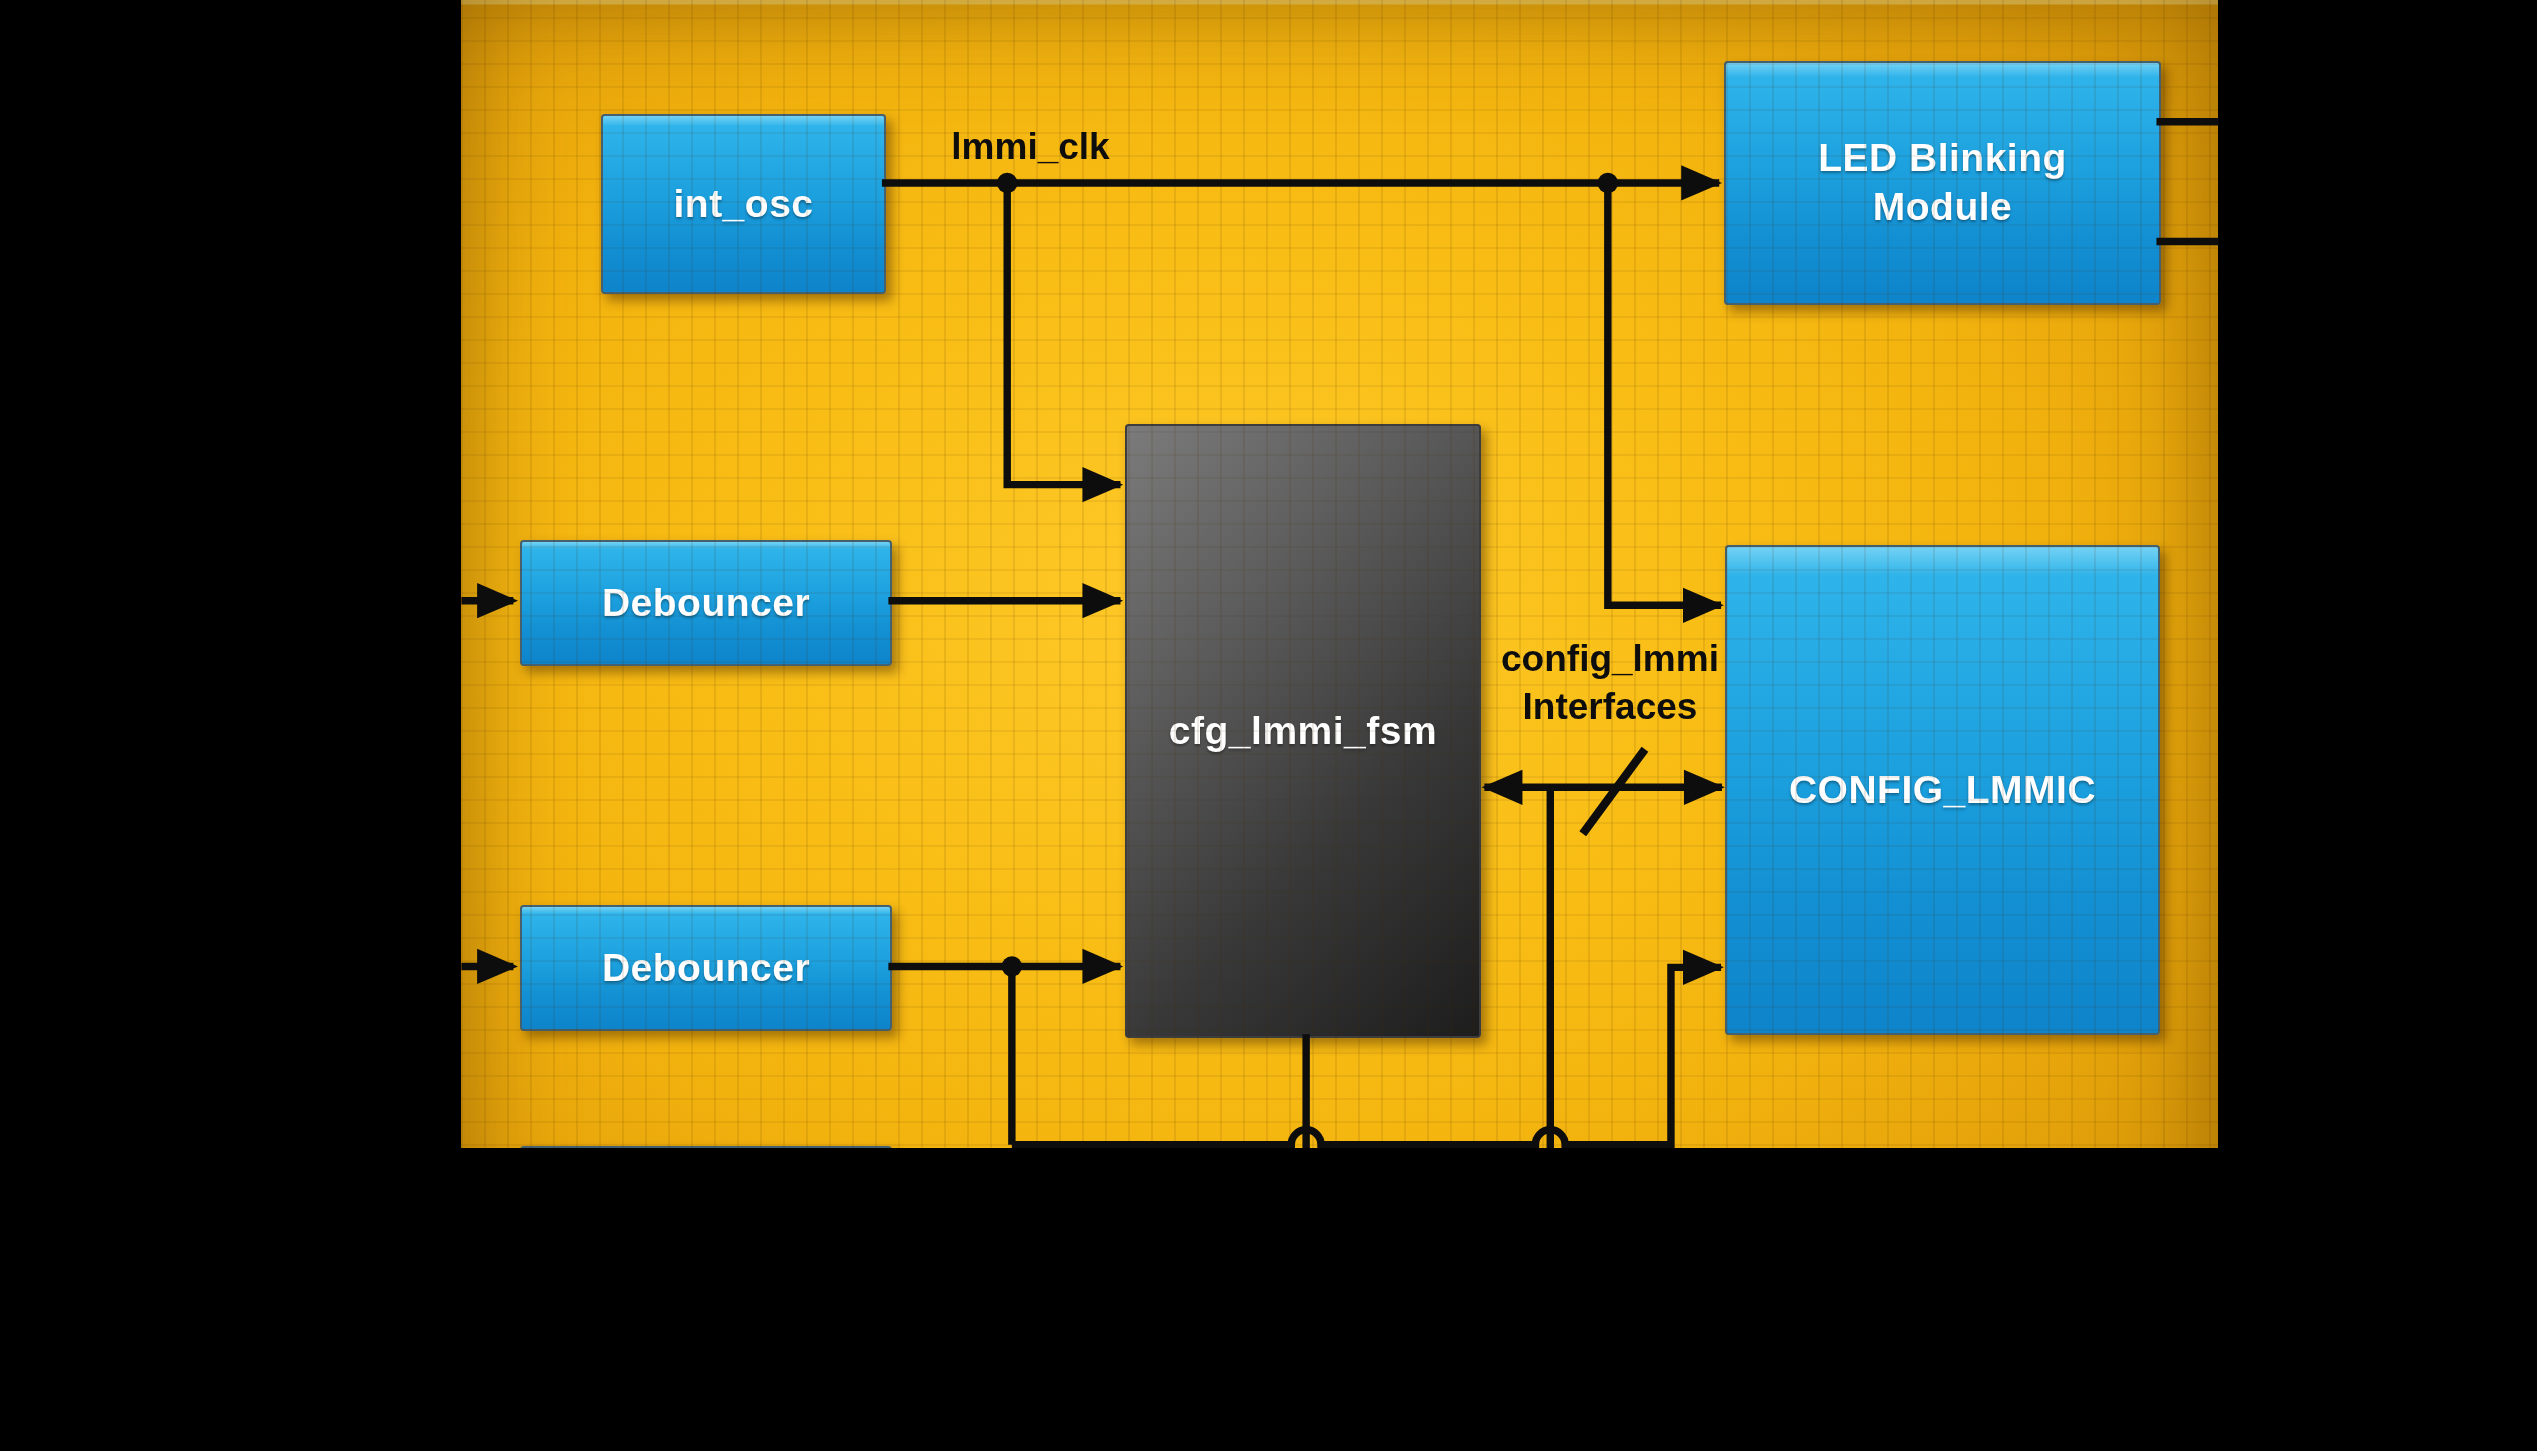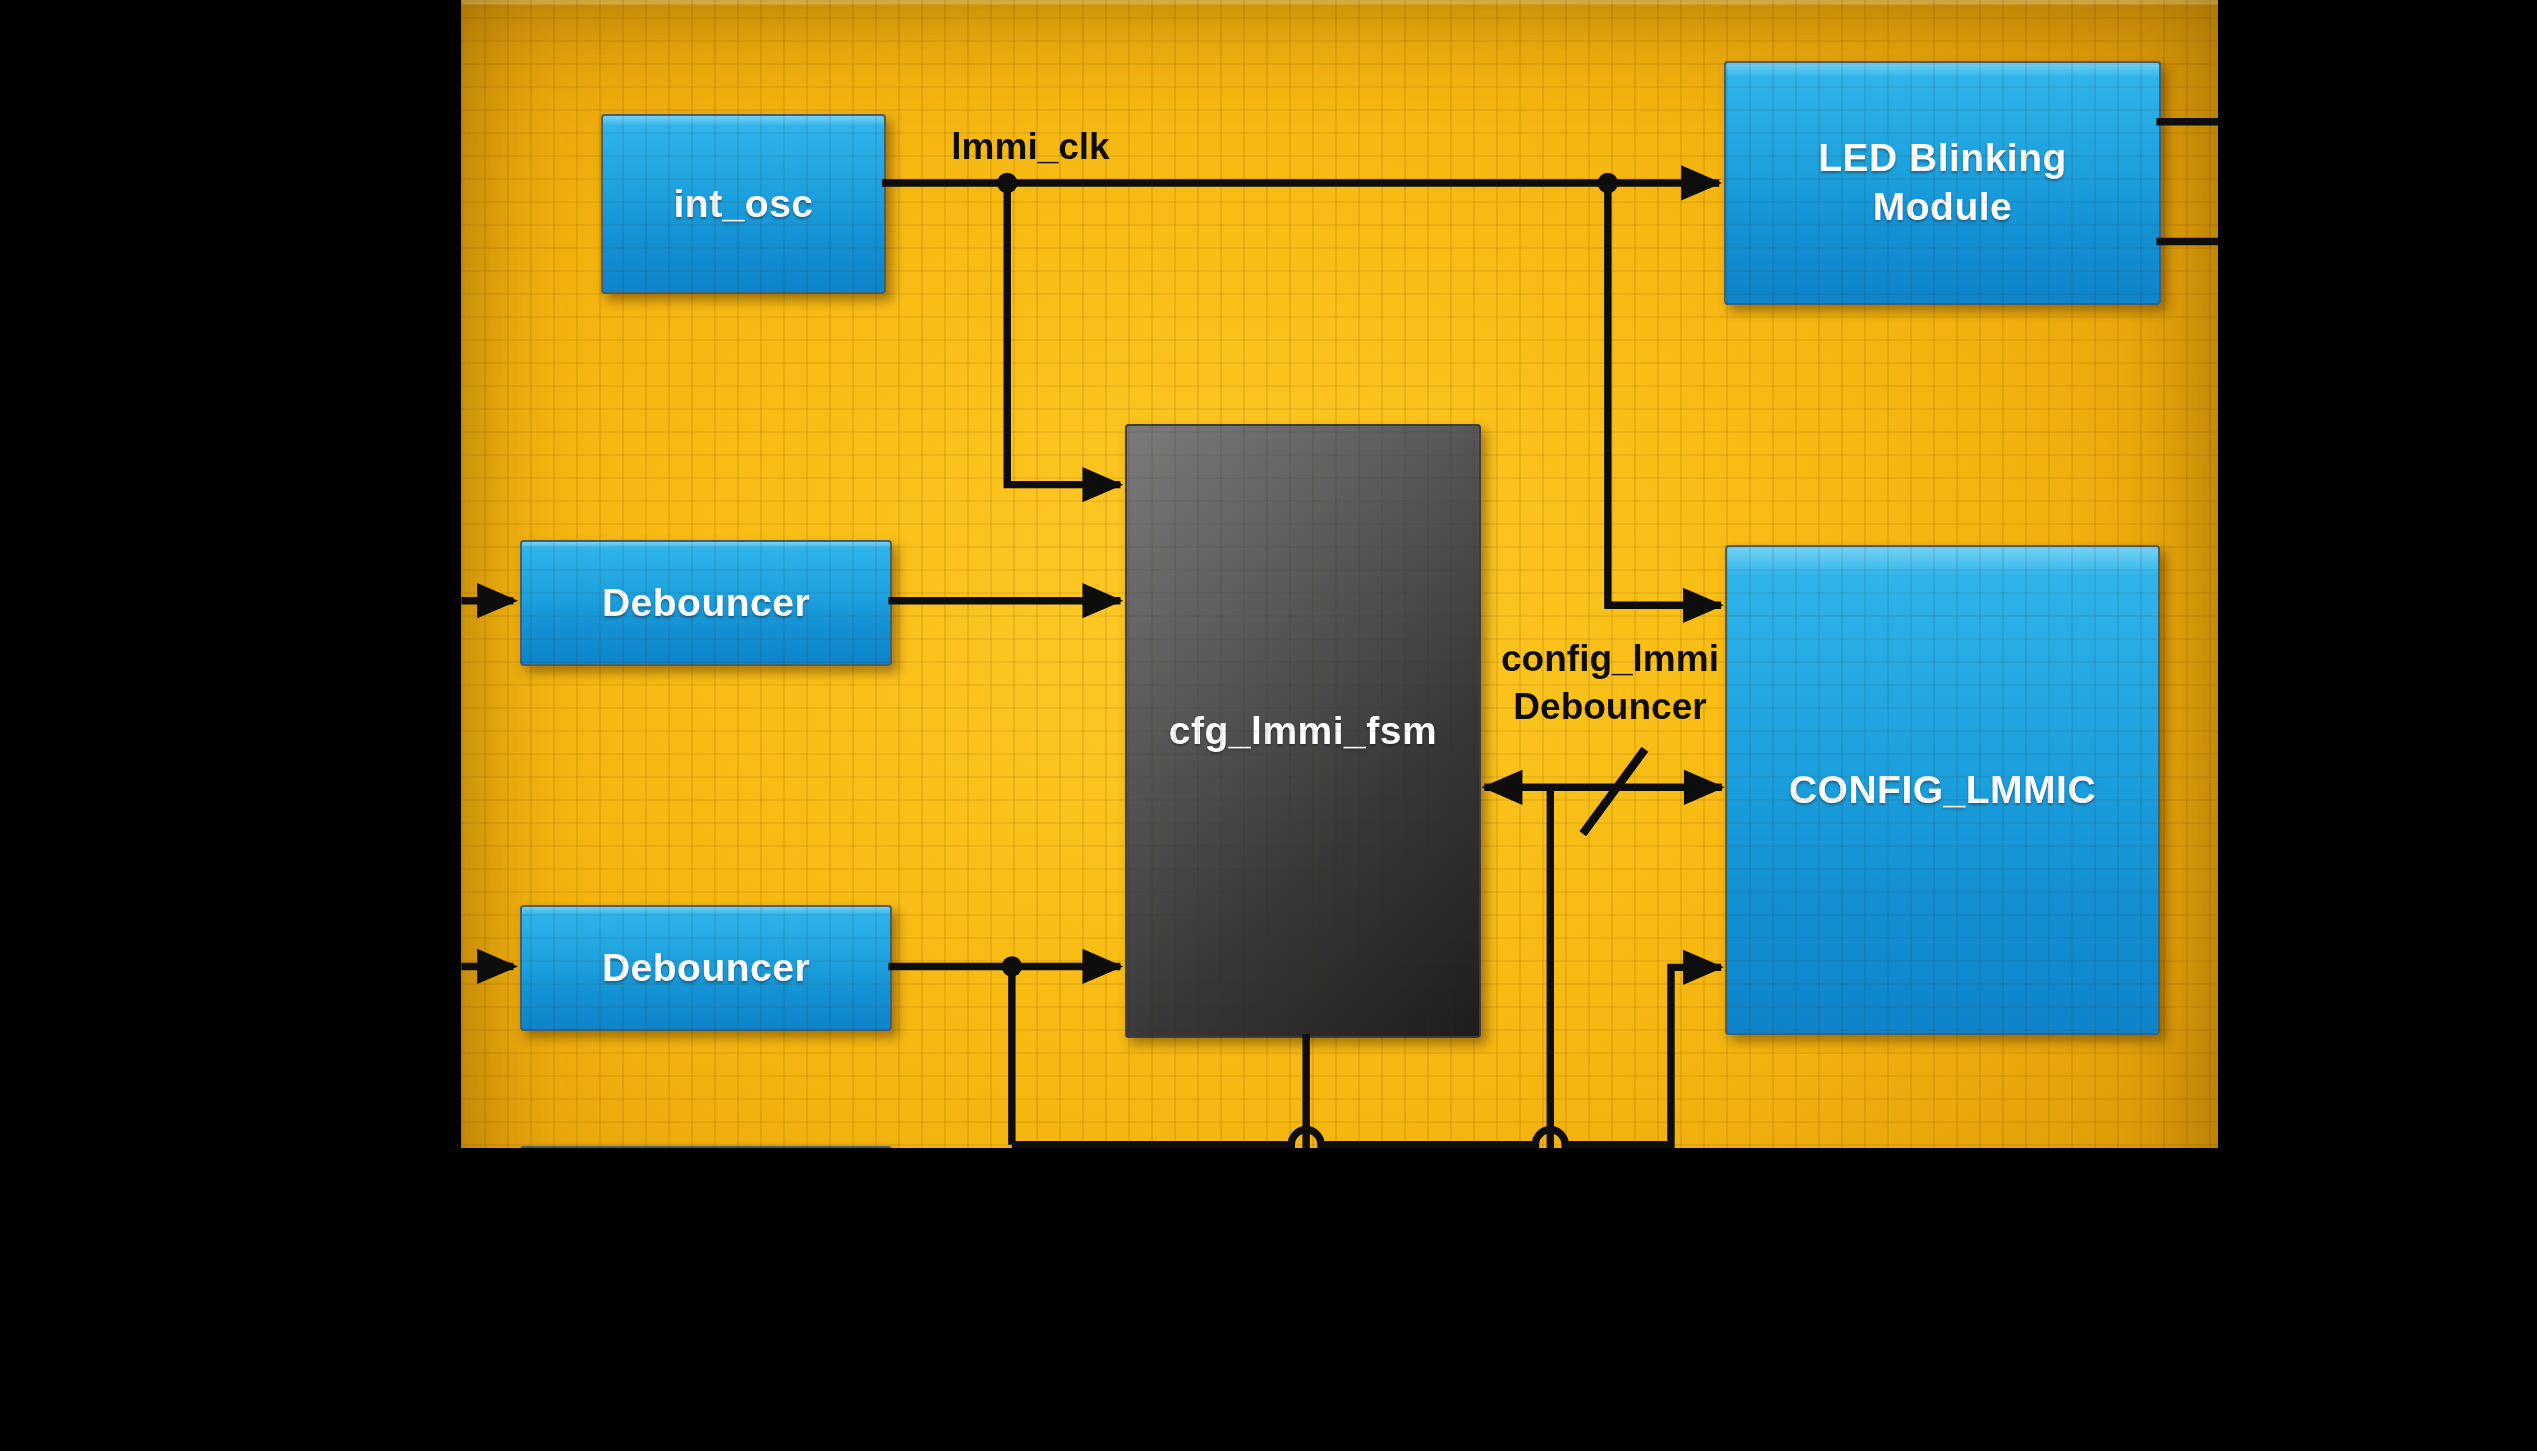--- a/index.html
+++ b/index.html
@@ -138,16 +138,16 @@
       <circle cx="1085" cy="197" r="11"></circle>
       <circle cx="1732" cy="197" r="11"></circle>
       <circle cx="1090" cy="1041" r="11"></circle>
       <circle cx="1407" cy="1366" r="11"></circle>
     </g>
   </svg>
 
   <div class="wire-label" style="left:896px;top:123px;width:269px">lmmi_clk</div>
 
   <div class="wire-label" style="left:1469px;top:635px;width:282px">config_lmmi
-Debouncer</div>
+Interfaces</div>
 
 </div>
 
 
 </body></html>

